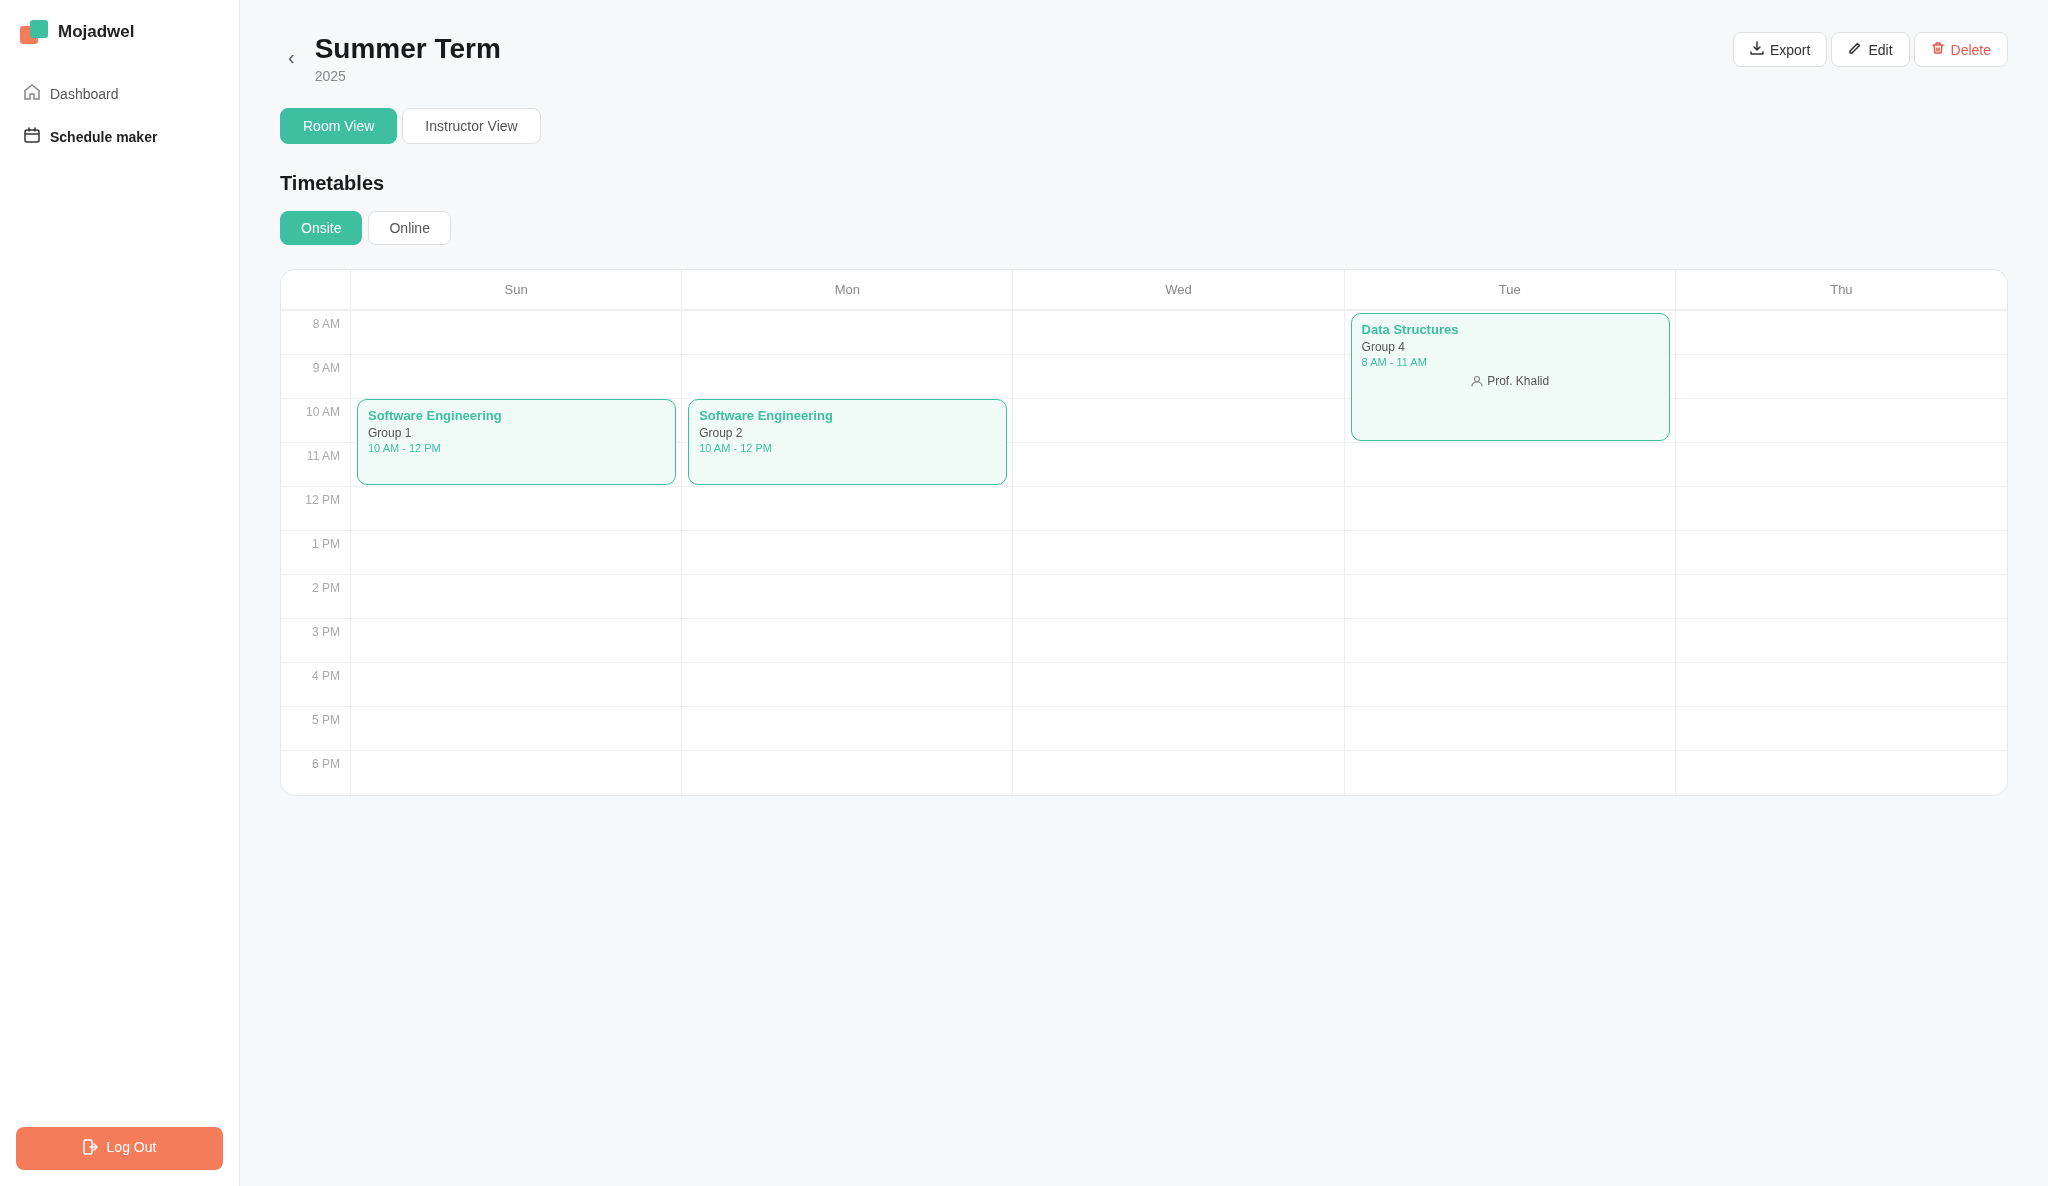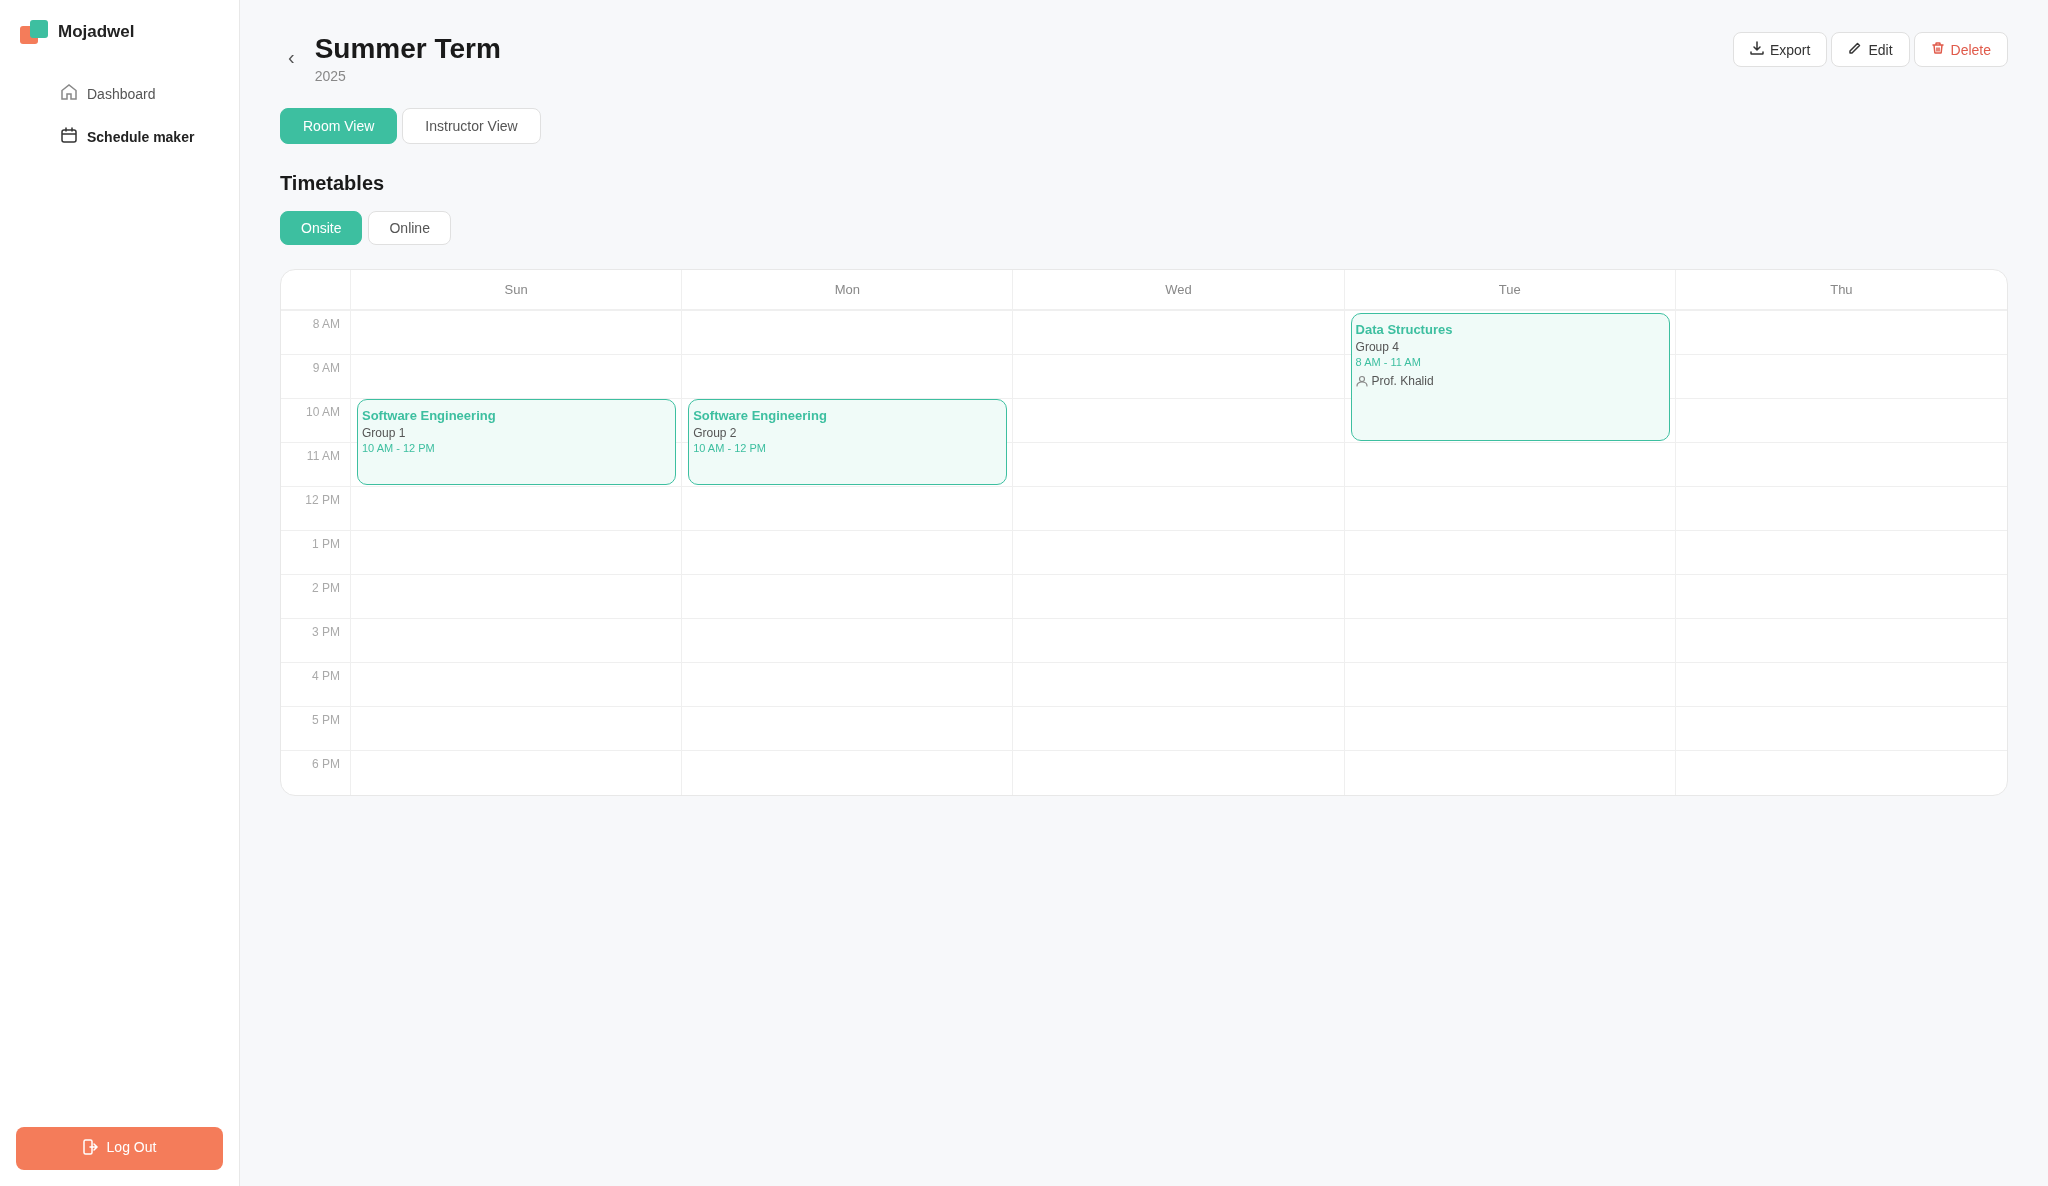--- a/index.html
+++ b/index.html
@@ -20,21 +20,20 @@
       align-items: center;
       gap: 8px;
       padding: 20px 20px;
       font-weight: 700;
       font-size: 17px;
       color: #222;
     }
     .sidebar-nav {
       flex: 1;
       padding: 10px 12px;
-      margin-left: 37px;
     }
     .sidebar-nav-item {
       display: flex;
       align-items: center;
       gap: 10px;
       padding: 10px 12px;
       border-radius: 8px;
       cursor: pointer;
       color: #555;
       font-size: 14px;
@@ -228,21 +227,21 @@
     .cal-header-cell:last-child { border-right: none; }
 
     
     .event-card {
       position: absolute;
       left: 4px;
       right: 4px;
       border-radius: 10px;
       border: 1.5px solid #3dbfa0;
       background: #f0fbf8;
-      padding: 8px 4px;
+      padding: 8px 10px;
       z-index: 2;
       overflow: hidden;
     }
     .event-title {
       font-size: 13px;
       font-weight: 700;
       color: #3dbfa0;
       line-height: 1.3;
     }
     .event-group {
@@ -255,20 +254,21 @@
       color: #3dbfa0;
       margin-top: 2px;
     }
     .event-instructor {
       font-size: 12px;
       color: #555;
       margin-top: 6px;
       display: flex;
       align-items: center;
       gap: 4px;
+      justify-content: center;
     }
 
     
     .grid-body {
       display: grid;
       grid-template-columns: 70px repeat(5, 1fr);
       position: relative;
     }
     .time-cell {
       font-size: 12px;

